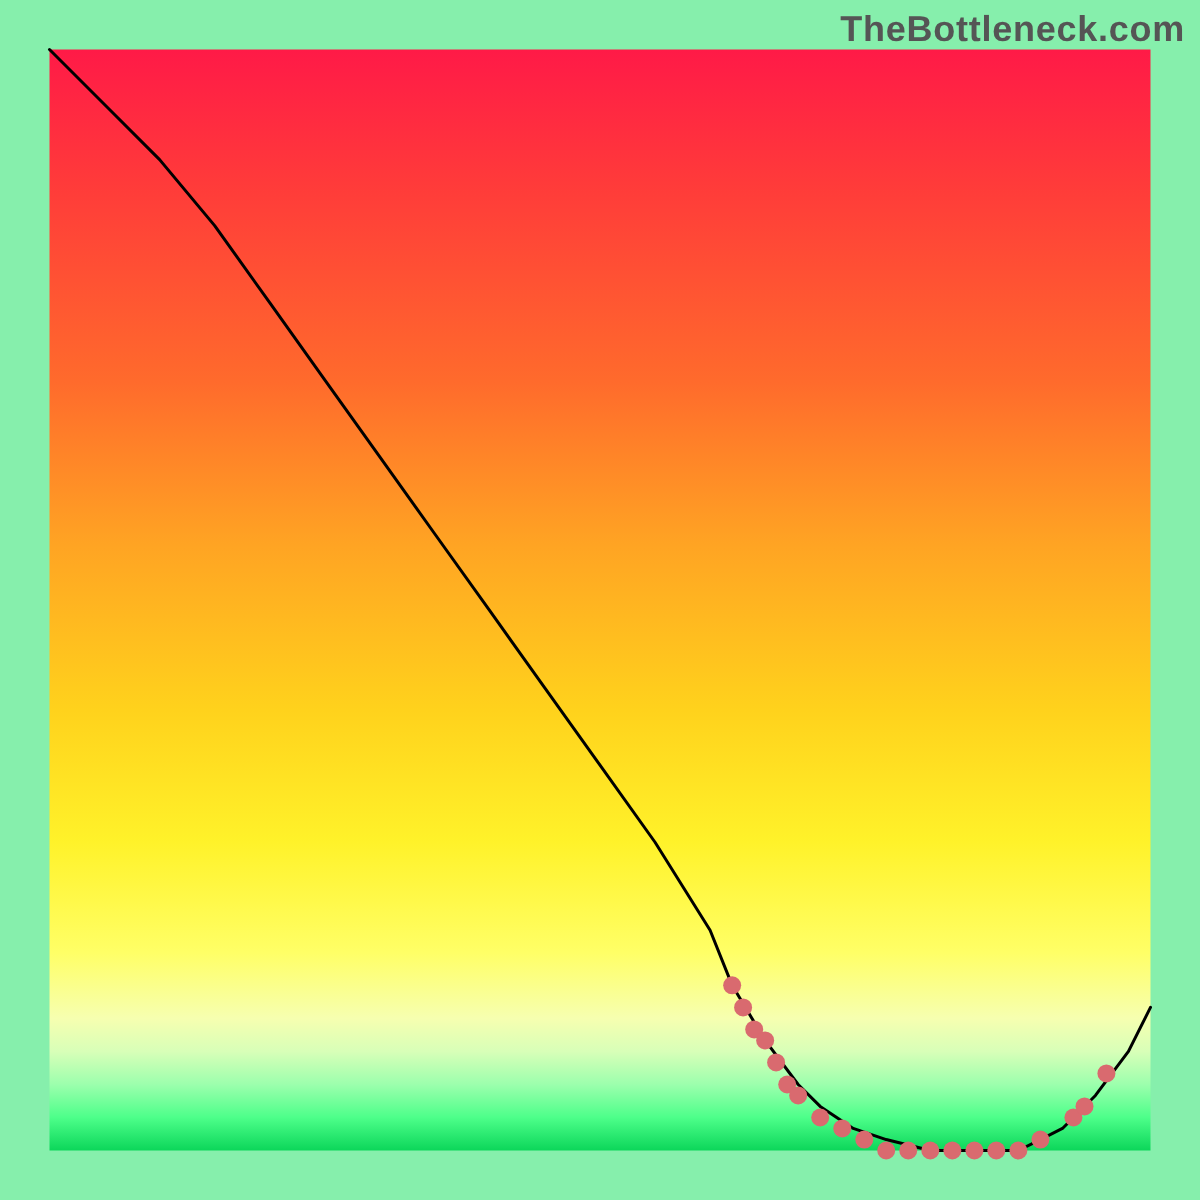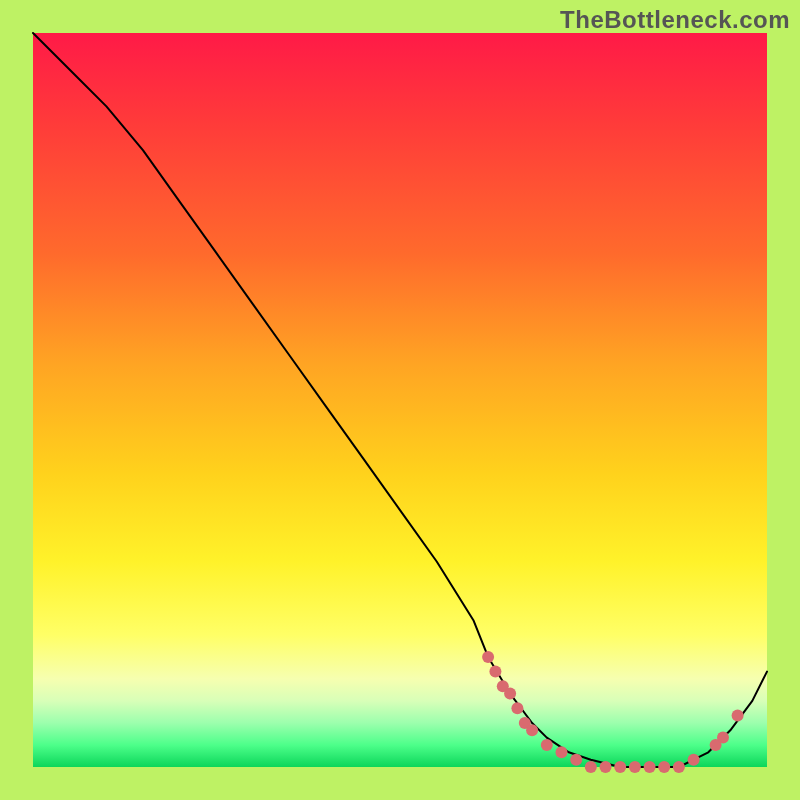--- a/index.html
+++ b/index.html
@@ -8,21 +8,21 @@
     width: 800px;
     height: 800px;
     background: #000;
     overflow: hidden;
     font-family: Arial, Helvetica, sans-serif;
   }
   .frame {
     position: relative;
     width: 800px;
     height: 800px;
-    background: #bef264;
+    background: #86efac;
   }
   .watermark {
     position: absolute;
     top: 6px;
     right: 10px;
     color: #555;
     font-size: 24px;
     font-weight: 600;
     letter-spacing: 0.5px;
     user-select: none;

